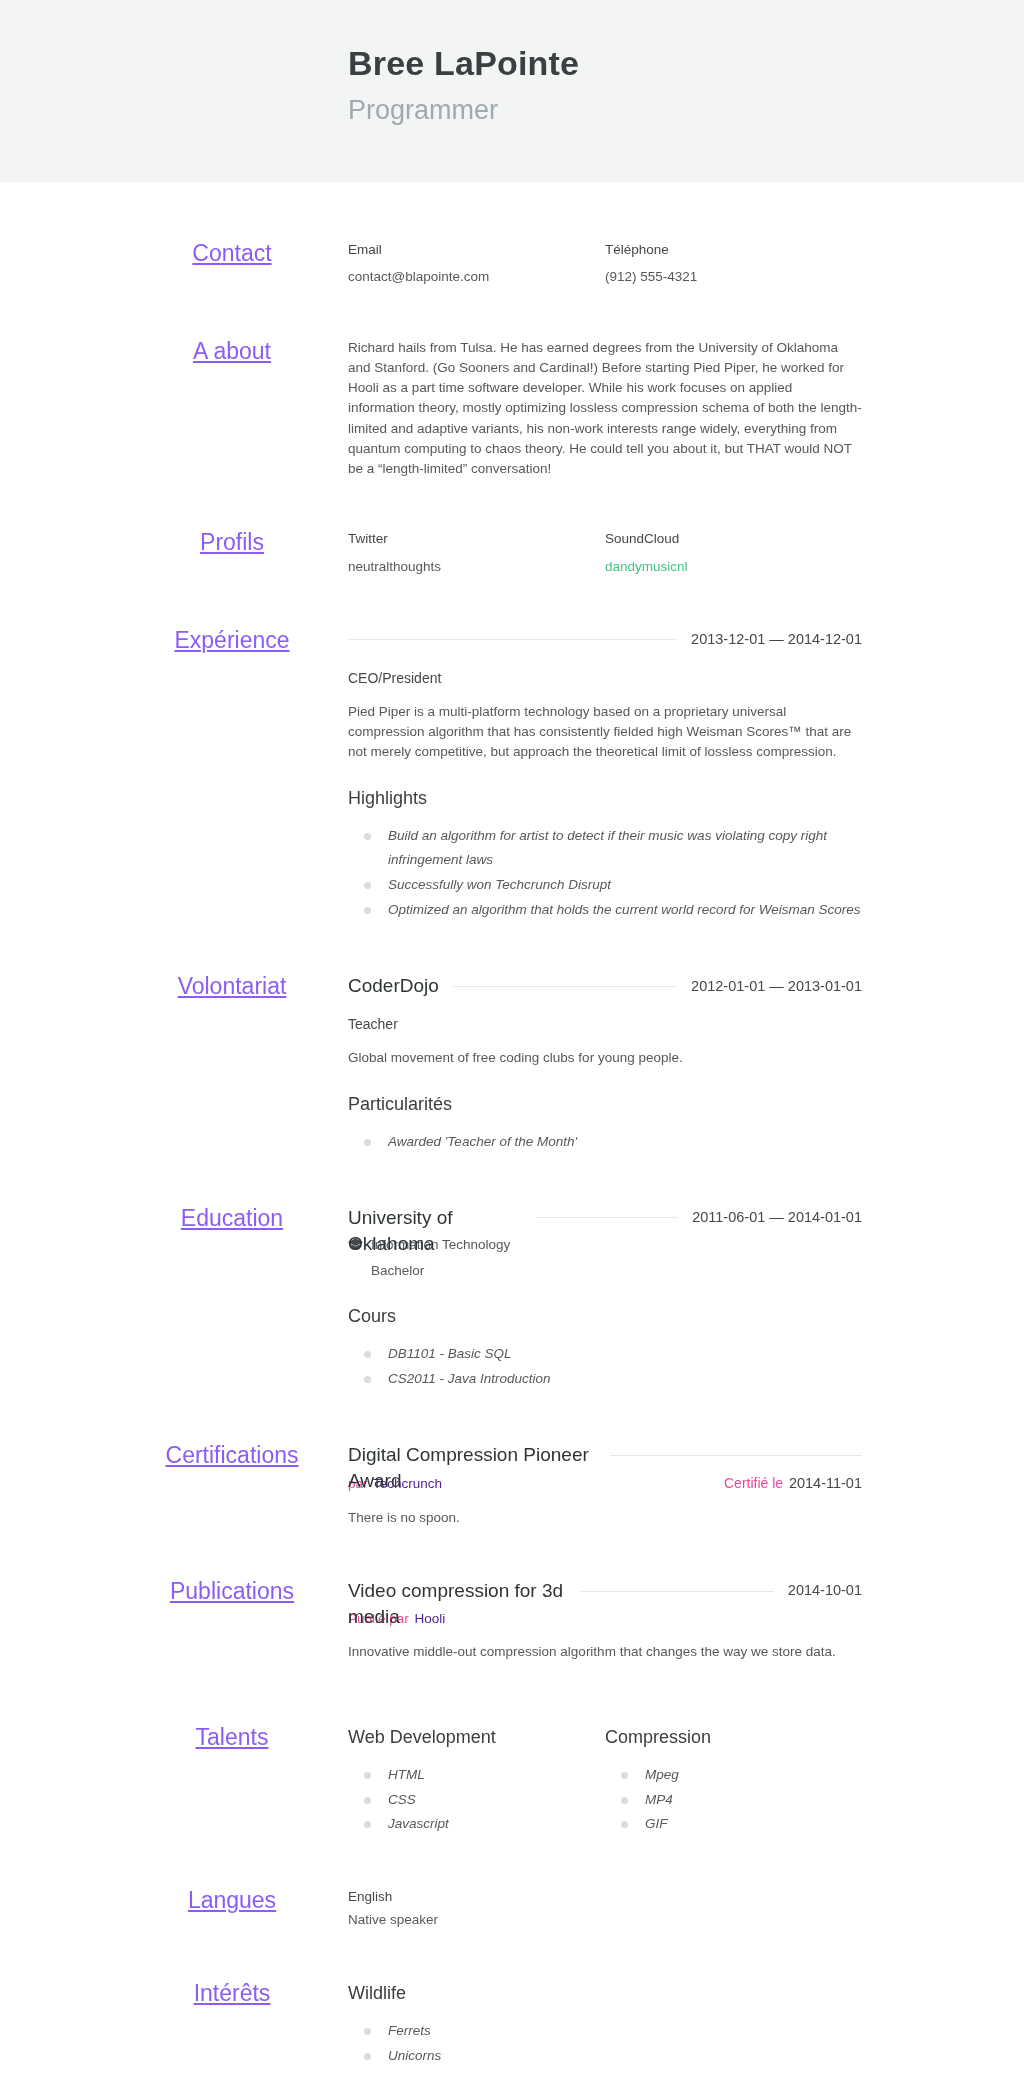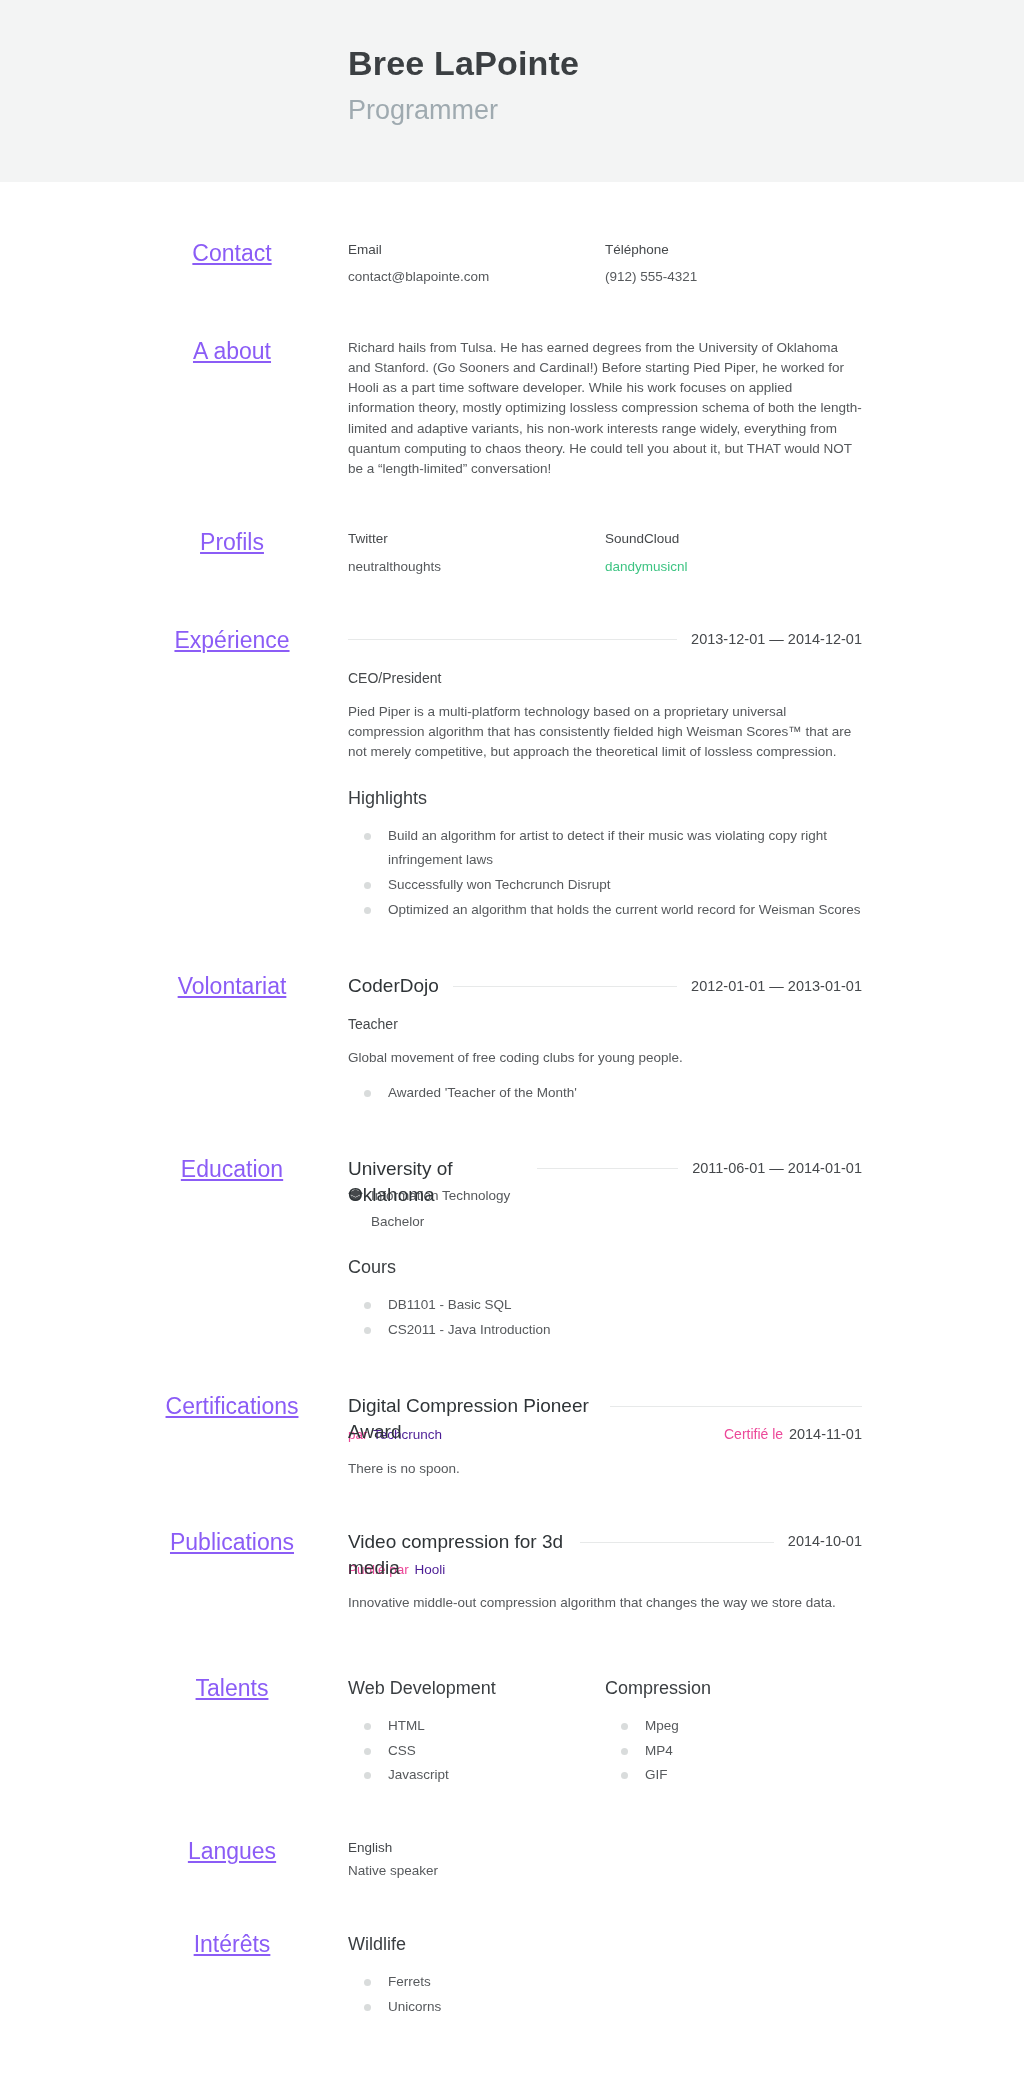--- a/index.html
+++ b/index.html
@@ -51,21 +51,21 @@
   .meta-left { color: #56595c; }
   .meta-muted { color: #ec4899; }
   .meta-strong { color: #4c1d95; }
   .position { margin-top: 15px; color: #45484b; font-size: 14px; }
   .summary { margin-top: 13px; color: #56595c; }
 
   h4.sub-heading {
     font-size: 18px; font-weight: 400; color: #3a3e41;
     margin: 22px 0 0 0;
   }
-  ul.dot-list { list-style: none; margin: 12px 0 0 0; padding: 0; }
+  ul.dot-list { list-style: none; margin: 12px 0 0 0; padding: 0; font-style: italic; }
   ul.dot-list li {
     position: relative; padding-left: 40px; line-height: 1.85; color: #56595c;
   }
   ul.dot-list li::before {
     content: ""; position: absolute; left: 16px; top: 9px;
     width: 7px; height: 7px; border-radius: 50%; background: #d9dcdc;
   }
 
   .study-row { margin-top: 4px; display: flex; align-items: center; }
   .grad-icon { margin-right: 8px; flex: 0 0 auto; display: inline-flex; }
@@ -151,20 +151,21 @@
   <section class="section">
     <div class="section-label">Volontariat</div>
     <div class="section-content">
       <div class="entry-header">
         <h3 class="entry-title">CoderDojo</h3>
         <div class="rule"></div>
         <div class="date-range">2012-01-01 — 2013-01-01</div>
       </div>
       <div class="position">Teacher</div>
       <p class="summary" style="margin-bottom:0;">Global movement of free coding clubs for young people.</p>
+      <h4 class="sub-heading">Particularités</h4>
       <ul class="dot-list">
 
       <li>Awarded 'Teacher of the Month'</li>
         </ul>
     </div>
   </section>
 
   <section class="section">
     <div class="section-label">Education</div>
     <div class="section-content">

